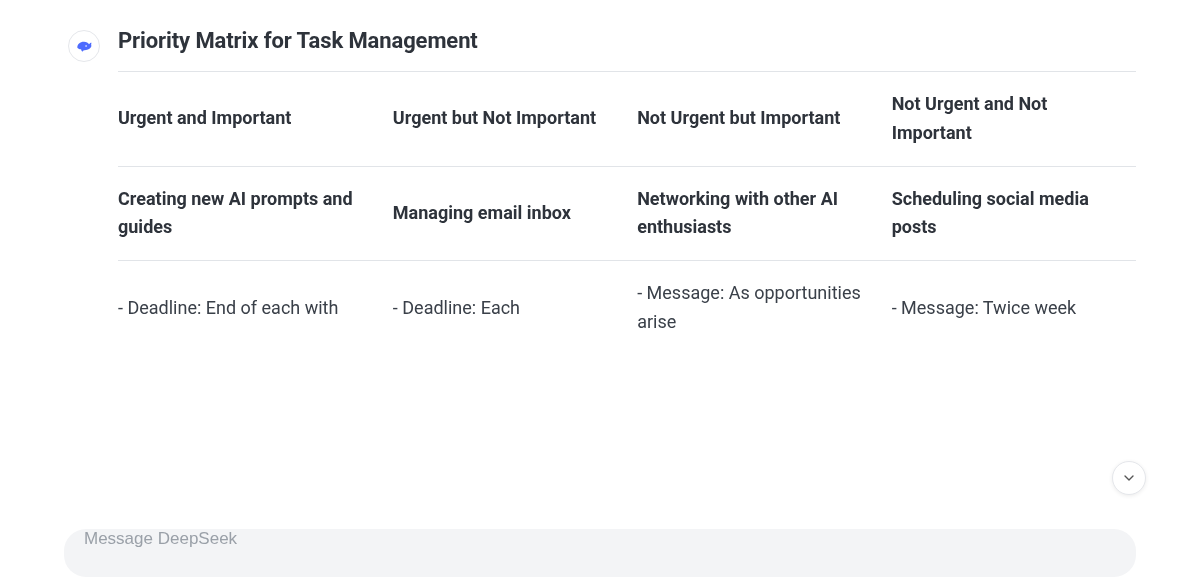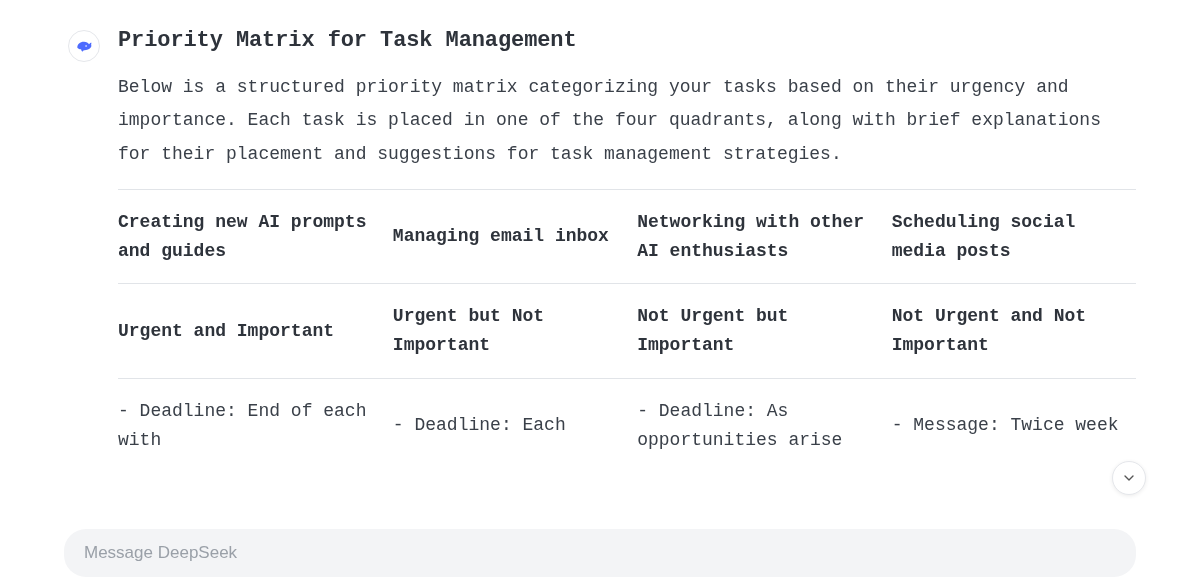--- a/index.html
+++ b/index.html
@@ -32,21 +32,20 @@
     margin-top: 2px;
     background: #fff;
   }
   .avatar svg {
     width: 20px;
     height: 20px;
   }
   .body {
     flex: 1;
     min-width: 0;
-    font-family: Liberation Mono, monospace;
   }
   .title {
     font-size: 22px;
     font-weight: 700;
     color: #2e333b;
     margin-bottom: 18px;
     letter-spacing: -0.1px;
   }
   .intro {
     font-size: 18px;
@@ -117,21 +116,21 @@
 
   .composer {
     position: absolute;
     left: 64px;
     right: 64px;
     bottom: 8px;
     height: 48px;
     background: #f3f4f6;
     border-radius: 22px;
     display: flex;
-    align-items: center;
+    align-items: flex-start;
     padding: 0 20px;
   }
   .composer-input {
     border: none;
     outline: none;
     background: transparent;
     width: 100%;
     font-size: 17px;
     color: #333;
   }
@@ -145,46 +144,45 @@
 <div class="content">
   <div class="response-row">
     <div class="avatar">
       <svg viewBox="0 0 24 24">
         <path fill="#4D6BFE" d="M4 14c0-4 3-7 8-7 3 0 5 1.5 6 3 .8-1.5 2-2 3-2-.5 1.5-.5 3 0 4-1 3-4 5-8 5-1.5 0-2.5.8-3 2-1-1.2-1.5-2-1.5-3C6 15.8 4.8 15 4 14z"></path>
         <circle cx="14.5" cy="12" r="1" fill="#fff"></circle>
       </svg>
     </div>
     <div class="body">
       <h2 class="title">Priority Matrix for Task Management</h2>
-      <p class="intro">Below is a structured priority matrix categorizing your tasks based on their urgency and importance. Each task is placed in one of the four quadrants, along with brief explanations for their placement and suggestions for task management strategies.</p>
 
       <table>
         <colgroup>
           <col class="col1">
             <col class="col2">
             <col class="col3">
             <col class="col4">
         </colgroup>
         <tbody>
             <tr>
+          <th>Urgent and Important</th>
+          <th>Urgent but Not Important</th>
+          <th>Not Urgent but Important</th>
+          <th>Not Urgent and Not Important</th>
+        </tr>
+        <tr>
           <td class="bold">Creating new AI prompts and guides</td>
           <td class="bold">Managing email inbox</td>
           <td class="bold">Networking with other AI enthusiasts</td>
           <td class="bold">Scheduling social media posts</td>
         </tr>
         <tr>
-          <th>Urgent and Important</th>
-          <th>Urgent but Not Important</th>
-          <th>Not Urgent but Important</th>
-          <th>Not Urgent and Not Important</th>
-        </tr>
-        <tr>
           <td class="normal">- Deadline: End of each with</td>
           <td class="normal">- Deadline: Each</td>
-          <td class="normal">- Deadline: As opportunities arise</td>
+          <td class="normal">- Message: As opportunities arise</td>
           <td class="normal">- Message: Twice week</td>
         </tr>
       </tbody>
         </table>
     </div>
   </div>
 </div>
 
 <div class="fade"></div>
 

